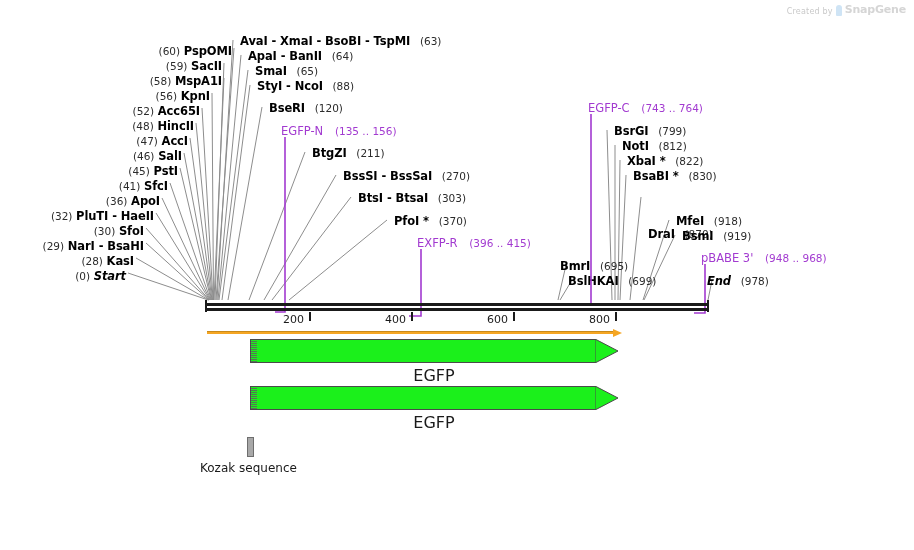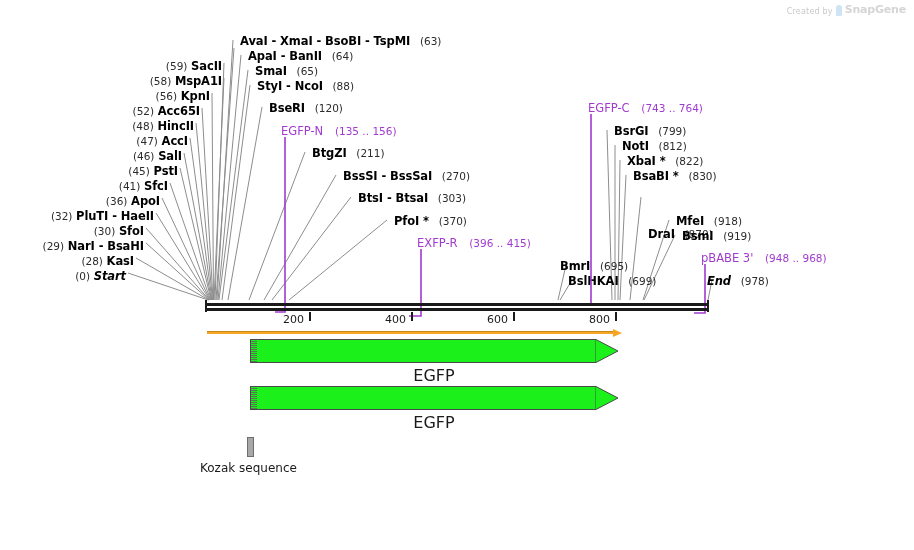--- a/index.html
+++ b/index.html
@@ -141,20 +141,24 @@
       <line x1="626" y1="175" x2="620" y2="300"></line>
       <line x1="641" y1="197" x2="630" y2="300"></line>
       <line x1="669" y1="220" x2="643" y2="300"></line>
       <line x1="675" y1="235" x2="644" y2="300"></line>
       <line x1="566" y1="265" x2="558" y2="300"></line>
       <line x1="572" y1="280" x2="560" y2="300"></line>
       <line x1="712" y1="280" x2="708" y2="300"></line>
     </g>
   </svg>
 
+  <div class="lbl ra" style="left:60px;top:45px;width:172px;">
+    <span class="pos">(60)</span>
+    <span class="enz">PspOMI</span>
+  </div>
   <div class="lbl ra" style="left:60px;top:60px;width:162px;">
     <span class="pos">(59)</span>
     <span class="enz">SacII</span>
   </div>
   <div class="lbl ra" style="left:60px;top:75px;width:162px;">
     <span class="pos">(58)</span>
     <span class="enz">MspA1I</span>
   </div>
   <div class="lbl ra" style="left:60px;top:90px;width:150px;">
     <span class="pos">(56)</span>

